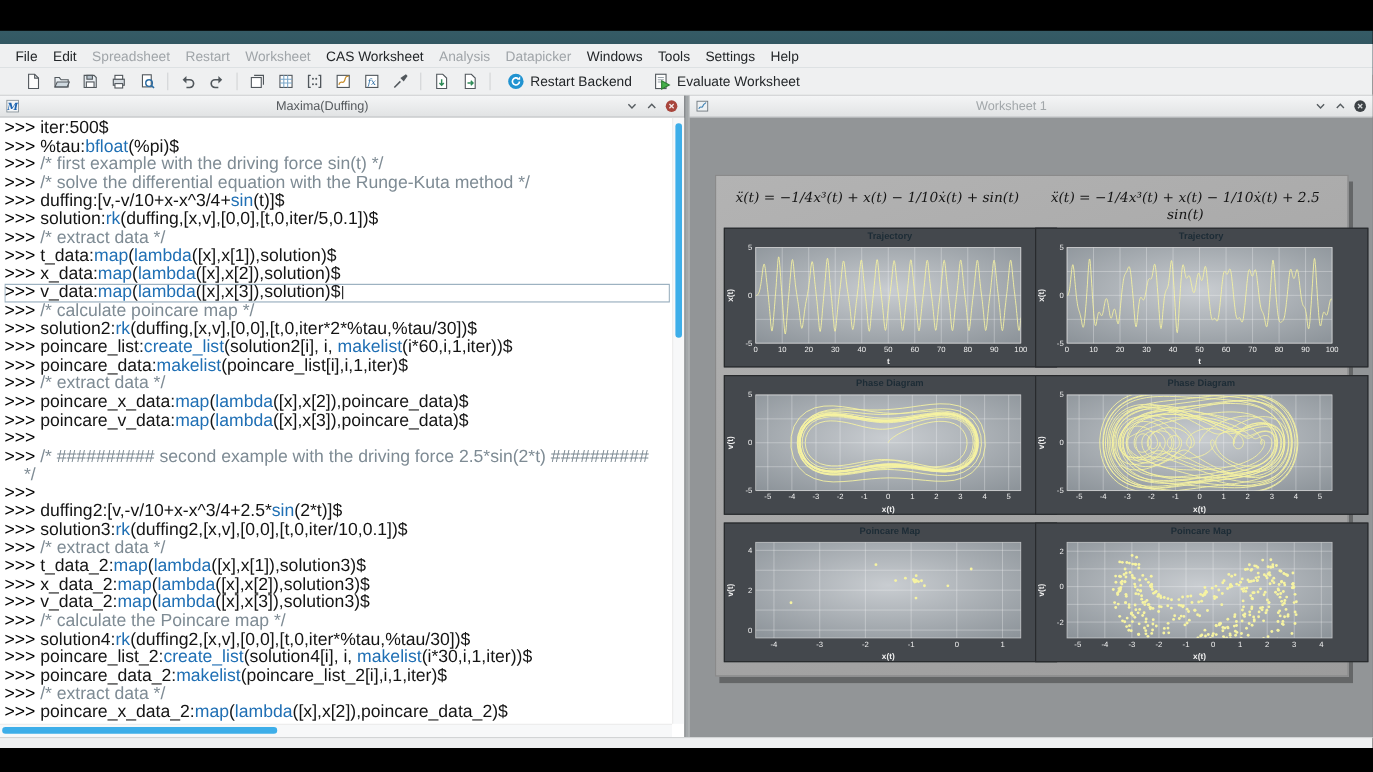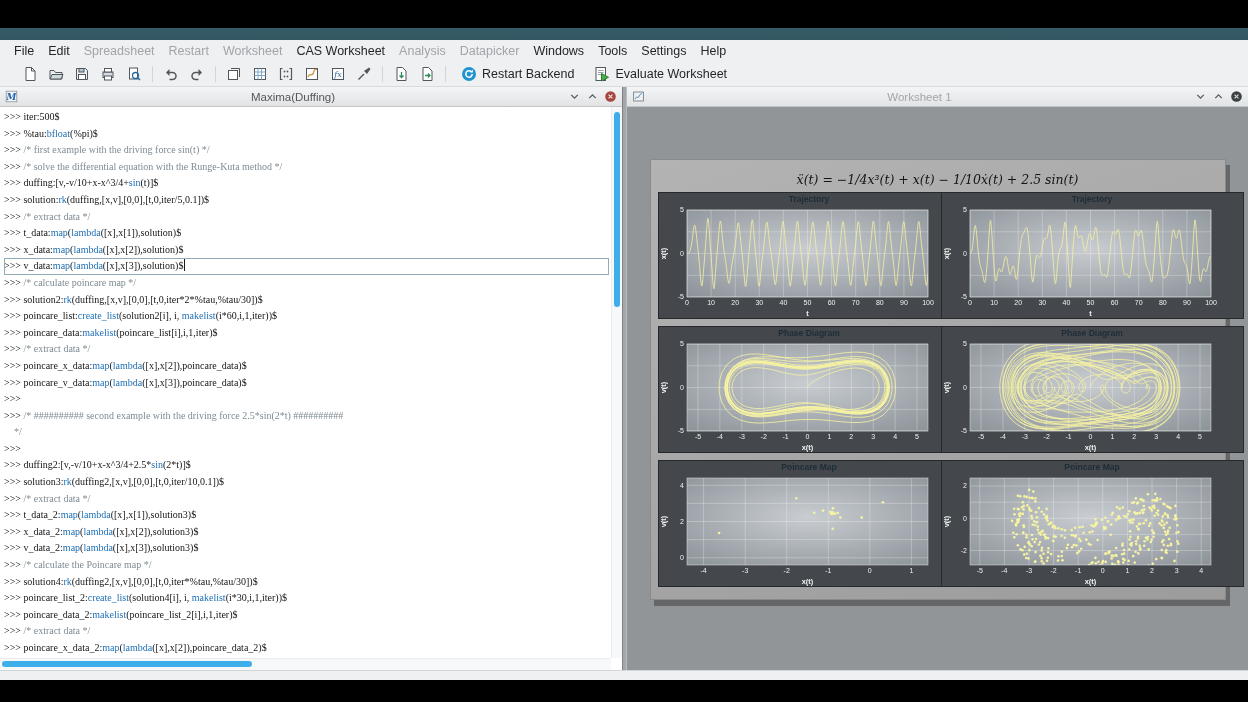--- a/index.html
+++ b/index.html
@@ -24,21 +24,21 @@
   .mdi{position:absolute;top:87px;bottom:32px;left:0;right:0;display:flex;background:#c8cacc}
   .win{display:flex;flex-direction:column;min-width:0}
   .win-left{width:622px}
   .splitter{width:5px;background:#a3a7a9;border-left:1px solid #7f8385;border-right:1px solid #babdbf}
   .win-right{flex:1}
   .win-titlebar{height:20px;background:linear-gradient(#f4f5f6,#e1e3e4);border-bottom:1px solid #c2c6c8;display:flex;align-items:center;padding:0 5px;gap:5px;flex:0 0 auto}
   .win-title{flex:1;text-align:center;font-size:11.5px;color:#55595d}
   .win-right .win-title{color:#a2a7aa}
   .win-icon svg,.win-btn svg{width:13px;height:13px;display:block}
   .console-wrap{position:relative;flex:1;background:#ffffff;overflow:hidden}
-  .console{position:absolute;top:2px;left:4px;right:13px;bottom:12px;font-family:Liberation Serif, serif;font-size:10px;line-height:16.6px;white-space:pre;color:#141414;overflow:hidden}
+  .console{position:absolute;top:2px;left:4px;right:13px;bottom:12px;font-family:Liberation Sans, sans-serif;font-size:16px;line-height:16.6px;white-space:pre;color:#141414;overflow:hidden}
   .cline{height:16.6px}
   .cline.boxed{outline:1px solid #93aabb;outline-offset:-1px}
   .caret{display:inline-block;width:1px;height:12px;background:#1a1a1a;vertical-align:-2px;margin-left:1px}
   .tok-p{color:#000}
   .tok-t{color:#141414}
   .tok-f{color:#1f6fb4}
   .tok-c{color:#7e8b94}
   .vscroll{position:absolute;top:0;right:0;bottom:12px;width:11px;background:#f7f8f9;border-left:1px solid #ececec}
   .vscroll .thumb{position:absolute;top:5px;left:2px;width:6px;height:195px;border-radius:3px;background:#3daee9}
   .hscroll{position:absolute;left:0;right:11px;bottom:0;height:12px;background:#f7f8f9;border-top:1px solid #ececec}
@@ -285,20 +285,21 @@
         <span class="win-btn">
             <svg viewBox="0 0 16 16">
               <circle cx="8" cy="8" r="6.5" fill="#3c4145"></circle>
               <path d="M5.6 5.6l4.8 4.8M10.4 5.6l-4.8 4.8" stroke="#d7dadc" stroke-width="1.4"></path>
             </svg>
           </span>
       </div>
       <div class="worksheet-view">
         <div class="page">
           <div class="eq-row">
+            <div class="eq">ẍ(t) = −1/4x³(t) + x(t) − 1/10ẋ(t) + sin(t)</div>
             <div class="eq">ẍ(t) = −1/4x³(t) + x(t) − 1/10ẋ(t) + 2.5 sin(t)</div>
           </div>
           <div class="plots" id="plots">
               <div class="plot-panel">
                 <div class="plot-title">Trajectory</div>
                 <svg width="275" height="112">
                   <defs>
                     <radialGradient id="gtrajectory-1" cx="50%" cy="45%" r="72%">
                       <stop offset="0%" stop-color="#c9cdd1"></stop>
                       <stop offset="100%" stop-color="#8d949a"></stop>

